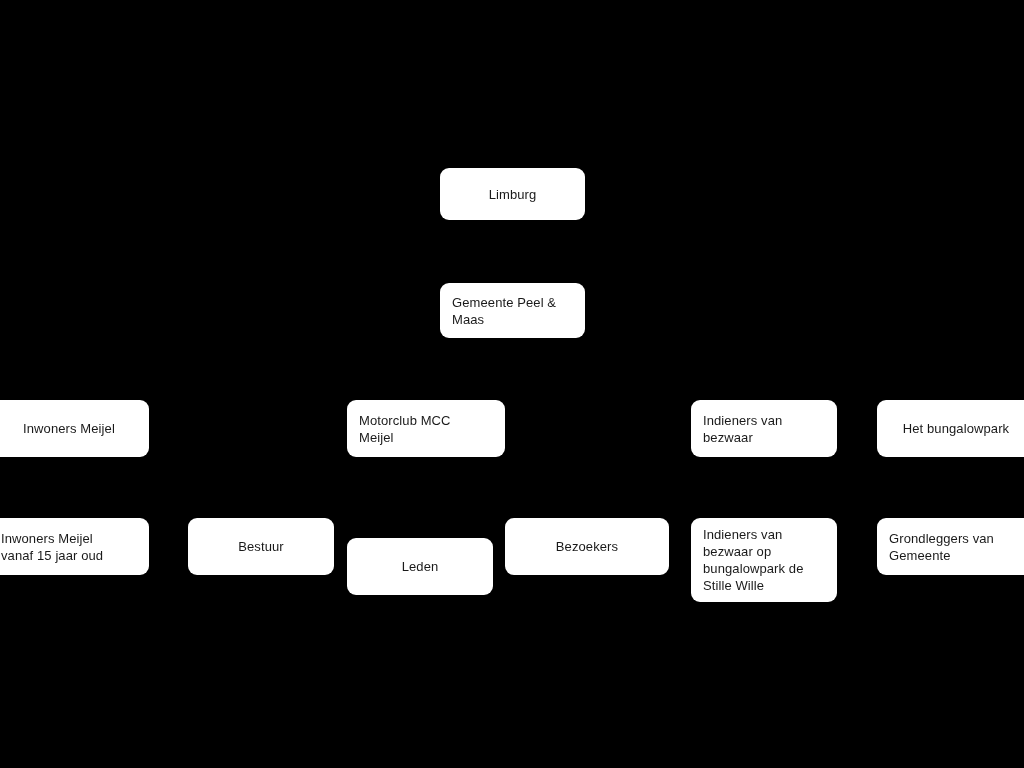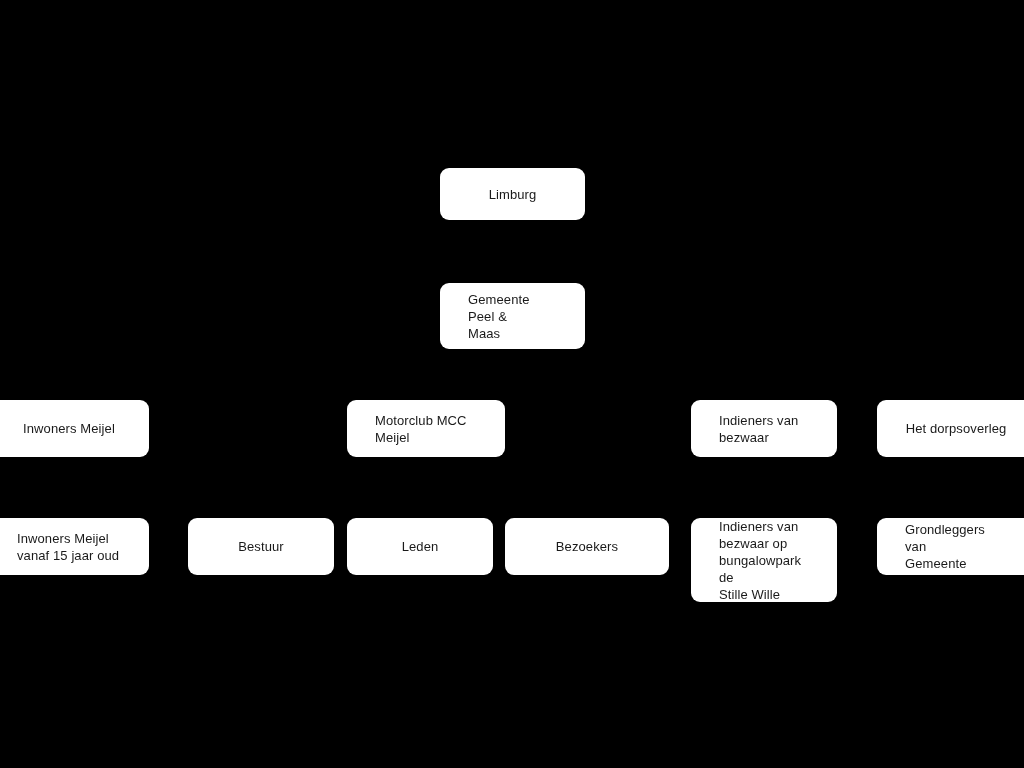--- a/index.html
+++ b/index.html
@@ -19,21 +19,21 @@
     position: absolute;
     box-sizing: border-box;
     background: #ffffff;
     border-radius: 9px;
     color: #1a1a1a;
     font-size: 13px;
     line-height: 17px;
     display: flex;
     flex-direction: column;
     justify-content: center;
-    padding: 0 28px;
+    padding: 0 12px;
     white-space: pre-line;
     letter-spacing: 0.1px;
   }
   .node.center {
     align-items: center;
     text-align: center;
   }
   .node.left {
     align-items: flex-start;
     text-align: left;
@@ -44,53 +44,53 @@
 </style>
 </head>
 <body>
 
 <div id="canvas">
 
   <div class="node center" style="left:440px; top:168px; width:145px; height:52px;">
     <span class="node-label">Limburg</span>
   </div>
 
-  <div class="node left" style="left:440px; top:283px; width:145px; height:66px;">
+  <div class="node left" style="left:440px; top:283px; width:145px; height:55px;">
     <span class="node-label">Gemeente Peel &amp;
 Maas</span>
   </div>
 
   <div class="node center" style="left:-11px; top:400px; width:160px; height:57px;">
     <span class="node-label">Inwoners Meijel</span>
   </div>
 
   <div class="node left" style="left:347px; top:400px; width:158px; height:57px;">
     <span class="node-label">Motorclub MCC
 Meijel</span>
   </div>
 
   <div class="node left" style="left:691px; top:400px; width:146px; height:57px;">
     <span class="node-label">Indieners van
 bezwaar</span>
   </div>
 
   <div class="node center" style="left:877px; top:400px; width:158px; height:57px;">
-    <span class="node-label">Het dorpsoverleg</span>
+    <span class="node-label">Het bungalowpark</span>
   </div>
 
   <div class="node left" style="left:-11px; top:518px; width:160px; height:57px;">
     <span class="node-label">Inwoners Meijel
 vanaf 15 jaar oud</span>
   </div>
 
   <div class="node center" style="left:188px; top:518px; width:146px; height:57px;">
     <span class="node-label">Bestuur</span>
   </div>
 
-  <div class="node center" style="left:347px; top:518px; width:146px; height:57px;">
+  <div class="node center" style="left:347px; top:538px; width:146px; height:57px;">
     <span class="node-label">Leden</span>
   </div>
 
   <div class="node center" style="left:505px; top:518px; width:164px; height:57px;">
     <span class="node-label">Bezoekers</span>
   </div>
 
   <div class="node left" style="left:691px; top:518px; width:146px; height:84px;">
     <span class="node-label">Indieners van
 bezwaar op

